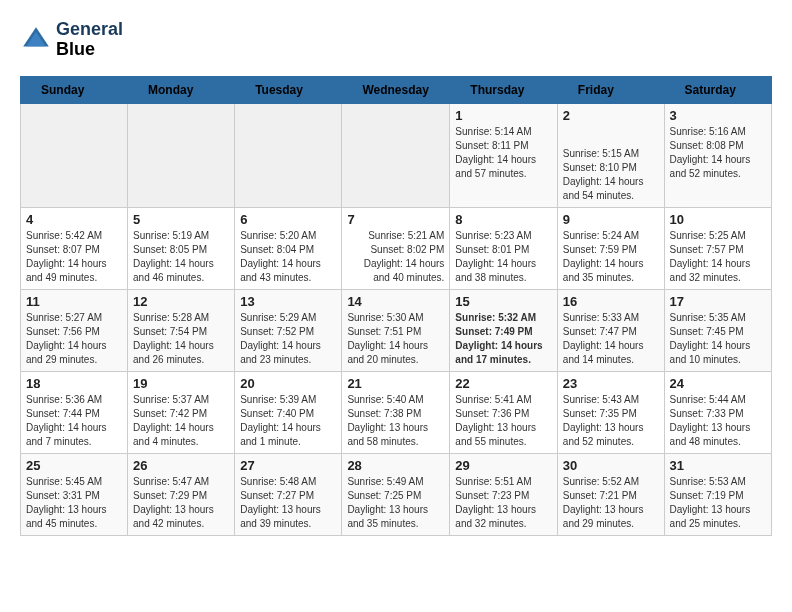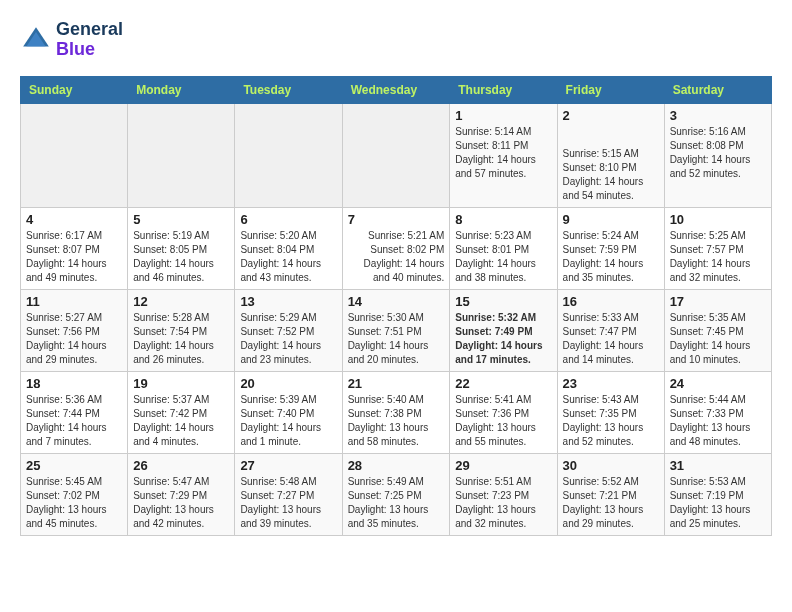--- a/index.html
+++ b/index.html
@@ -44,22 +44,22 @@
       font-size: 16px;
       color: #444;
     }
     .calendar {
       width: 100%;
       border-collapse: collapse;
       font-size: 11px;
     }
     .calendar thead th {
       background-color: #2e6da4;
-      color: #bef264;
-      padding: 6px 8px;
+      color: #000000;
+      padding: 6px 20px;
       text-align: left;
       font-size: 12px;
       font-weight: bold;
       border: 1px solid #2e6da4;
     }
     .calendar tbody td {
       vertical-align: top;
       border: 1px solid #ccc;
       padding: 4px 5px;
       width: 108px;
@@ -94,21 +94,21 @@
 <body>
 
 <div class="header">
   <div class="logo">
     <svg class="logo-icon" viewBox="0 0 40 40">
       <polygon points="20,4 36,28 4,28" fill="#2e6da4"></polygon>
       <polygon points="20,10 32,28 8,28" fill="#4a90d9" opacity="0.6"></polygon>
     </svg>
     <div class="logo-text">
       <div>General</div>
-      <div style="color:#6d28d9;">Blue</div>
+      <div style="color:#000000;">Blue</div>
     </div>
   </div>
   <div class="title-block">
   </div>
 </div>
 
 <table class="calendar">
   <thead>
     <tr>
     <th>Sunday</th>
@@ -144,21 +144,21 @@
           <div class="day-number">3</div>
           <div class="day-info" style="white-space: pre-line;">Sunrise: 5:16 AM
 Sunset: 8:08 PM
 Daylight: 14 hours
 and 52 minutes.</div>
         </td>
       </tr>
       <tr>
         <td>
           <div class="day-number">4</div>
-          <div class="day-info" style="white-space: pre-line;">Sunrise: 6:17 AM
+          <div class="day-info" style="white-space: pre-line;">Sunrise: 5:42 AM
 Sunset: 8:07 PM
 Daylight: 14 hours
 and 49 minutes.</div>
         </td>
         <td>
           <div class="day-number">5</div>
           <div class="day-info" style="white-space: pre-line;">Sunrise: 5:19 AM
 Sunset: 8:05 PM
 Daylight: 14 hours
 and 46 minutes.</div>
@@ -298,21 +298,21 @@
           <div class="day-info" style="white-space: pre-line;">Sunrise: 5:44 AM
 Sunset: 7:33 PM
 Daylight: 13 hours
 and 48 minutes.</div>
         </td>
       </tr>
       <tr>
         <td>
           <div class="day-number">25</div>
           <div class="day-info" style="white-space: pre-line;">Sunrise: 5:45 AM
-Sunset: 7:02 PM
+Sunset: 3:31 PM
 Daylight: 13 hours
 and 45 minutes.</div>
         </td>
         <td>
           <div class="day-number">26</div>
           <div class="day-info" style="white-space: pre-line;">Sunrise: 5:47 AM
 Sunset: 7:29 PM
 Daylight: 13 hours
 and 42 minutes.</div>
         </td>

